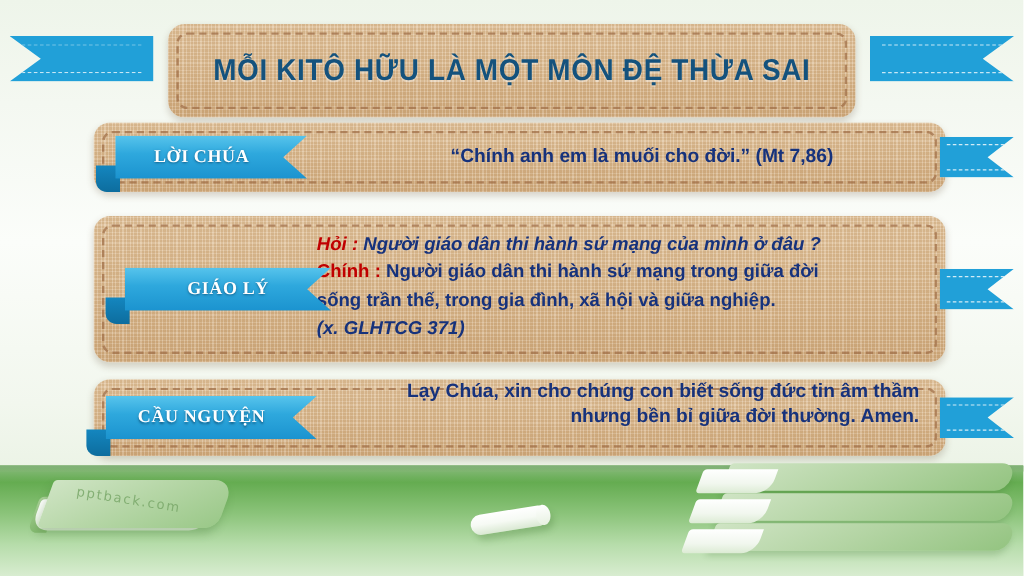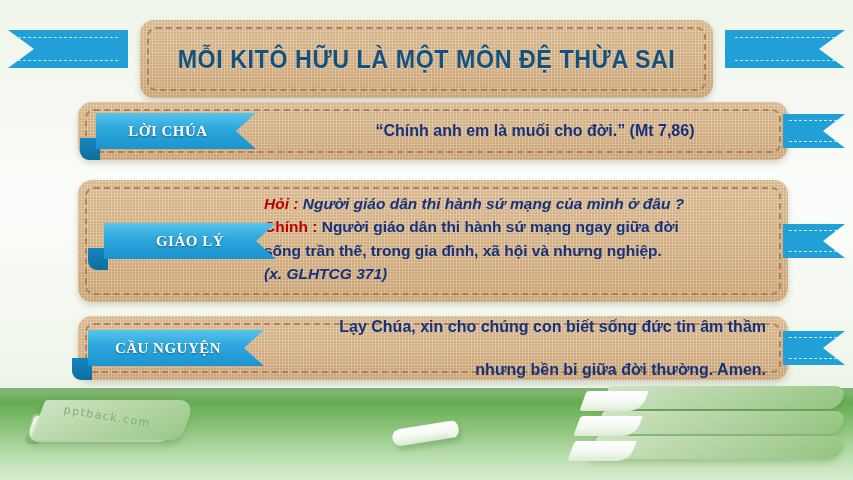--- a/index.html
+++ b/index.html
@@ -172,21 +172,21 @@
   #sec-giaoly .tag{left:104px;top:43px;width:140px;padding-left:16px;}
   #sec-giaoly .tag-fold{left:88px;top:68px;}
   #sec-giaoly .body-text{left:264px;top:14px;width:596px;font-size:15.5px;}
   #sec-giaoly .line{margin:0 0 3px 0;}
 
   #sec-caunguyen{left:0;top:316px;width:853px;height:64px;}
   #sec-caunguyen .sec-panel{top:0;width:710px;height:64px;}
   #sec-caunguyen .tag{left:88px;top:14px;width:160px;}
   #sec-caunguyen .tag-fold{left:72px;top:42px;}
   #sec-caunguyen .body-text{left:286px;top:0;width:480px;height:64px;
-    display:flex;flex-direction:column;align-items:flex-end;justify-content:space-between;
+    display:flex;flex-direction:column;align-items:flex-end;justify-content:flex-start;
     font-size:16px;text-align:right;}
 </style>
 </head>
 <body>
 
 <div id="slide">
 
   <div class="ribbon-wrap">
     <div class="rb-tail left">
       <div class="stitch"></div>
@@ -221,24 +221,24 @@
     </div>
     <div class="tag-fold"></div>
     <div class="tag">GIÁO LÝ</div>
     <div class="body-text">
       <div class="line">
         <span class="red ital">Hỏi :</span>
         <span class="ital">Người giáo dân thi hành sứ mạng của mình ở đâu ?</span>
       </div>
       <div class="line">
         <span class="red">Chính :</span>
-        <span>Người giáo dân thi hành sứ mạng ngay giữa đời</span>
+        <span>Người giáo dân thi hành sứ mạng trong giữa đời</span>
       </div>
       <div class="line">
-        <span>sống trần thế, trong gia đình, xã hội và nhưng nghiệp.</span>
+        <span>sống trần thế, trong gia đình, xã hội và giữa nghiệp.</span>
       </div>
       <div class="line ital">(x. GLHTCG 371)</div>
     </div>
   </div>
 
   <div class="section" id="sec-caunguyen">
     <div class="sec-panel panel">
       <div class="stitchbox"></div>
     </div>
     <div class="sec-tail">

